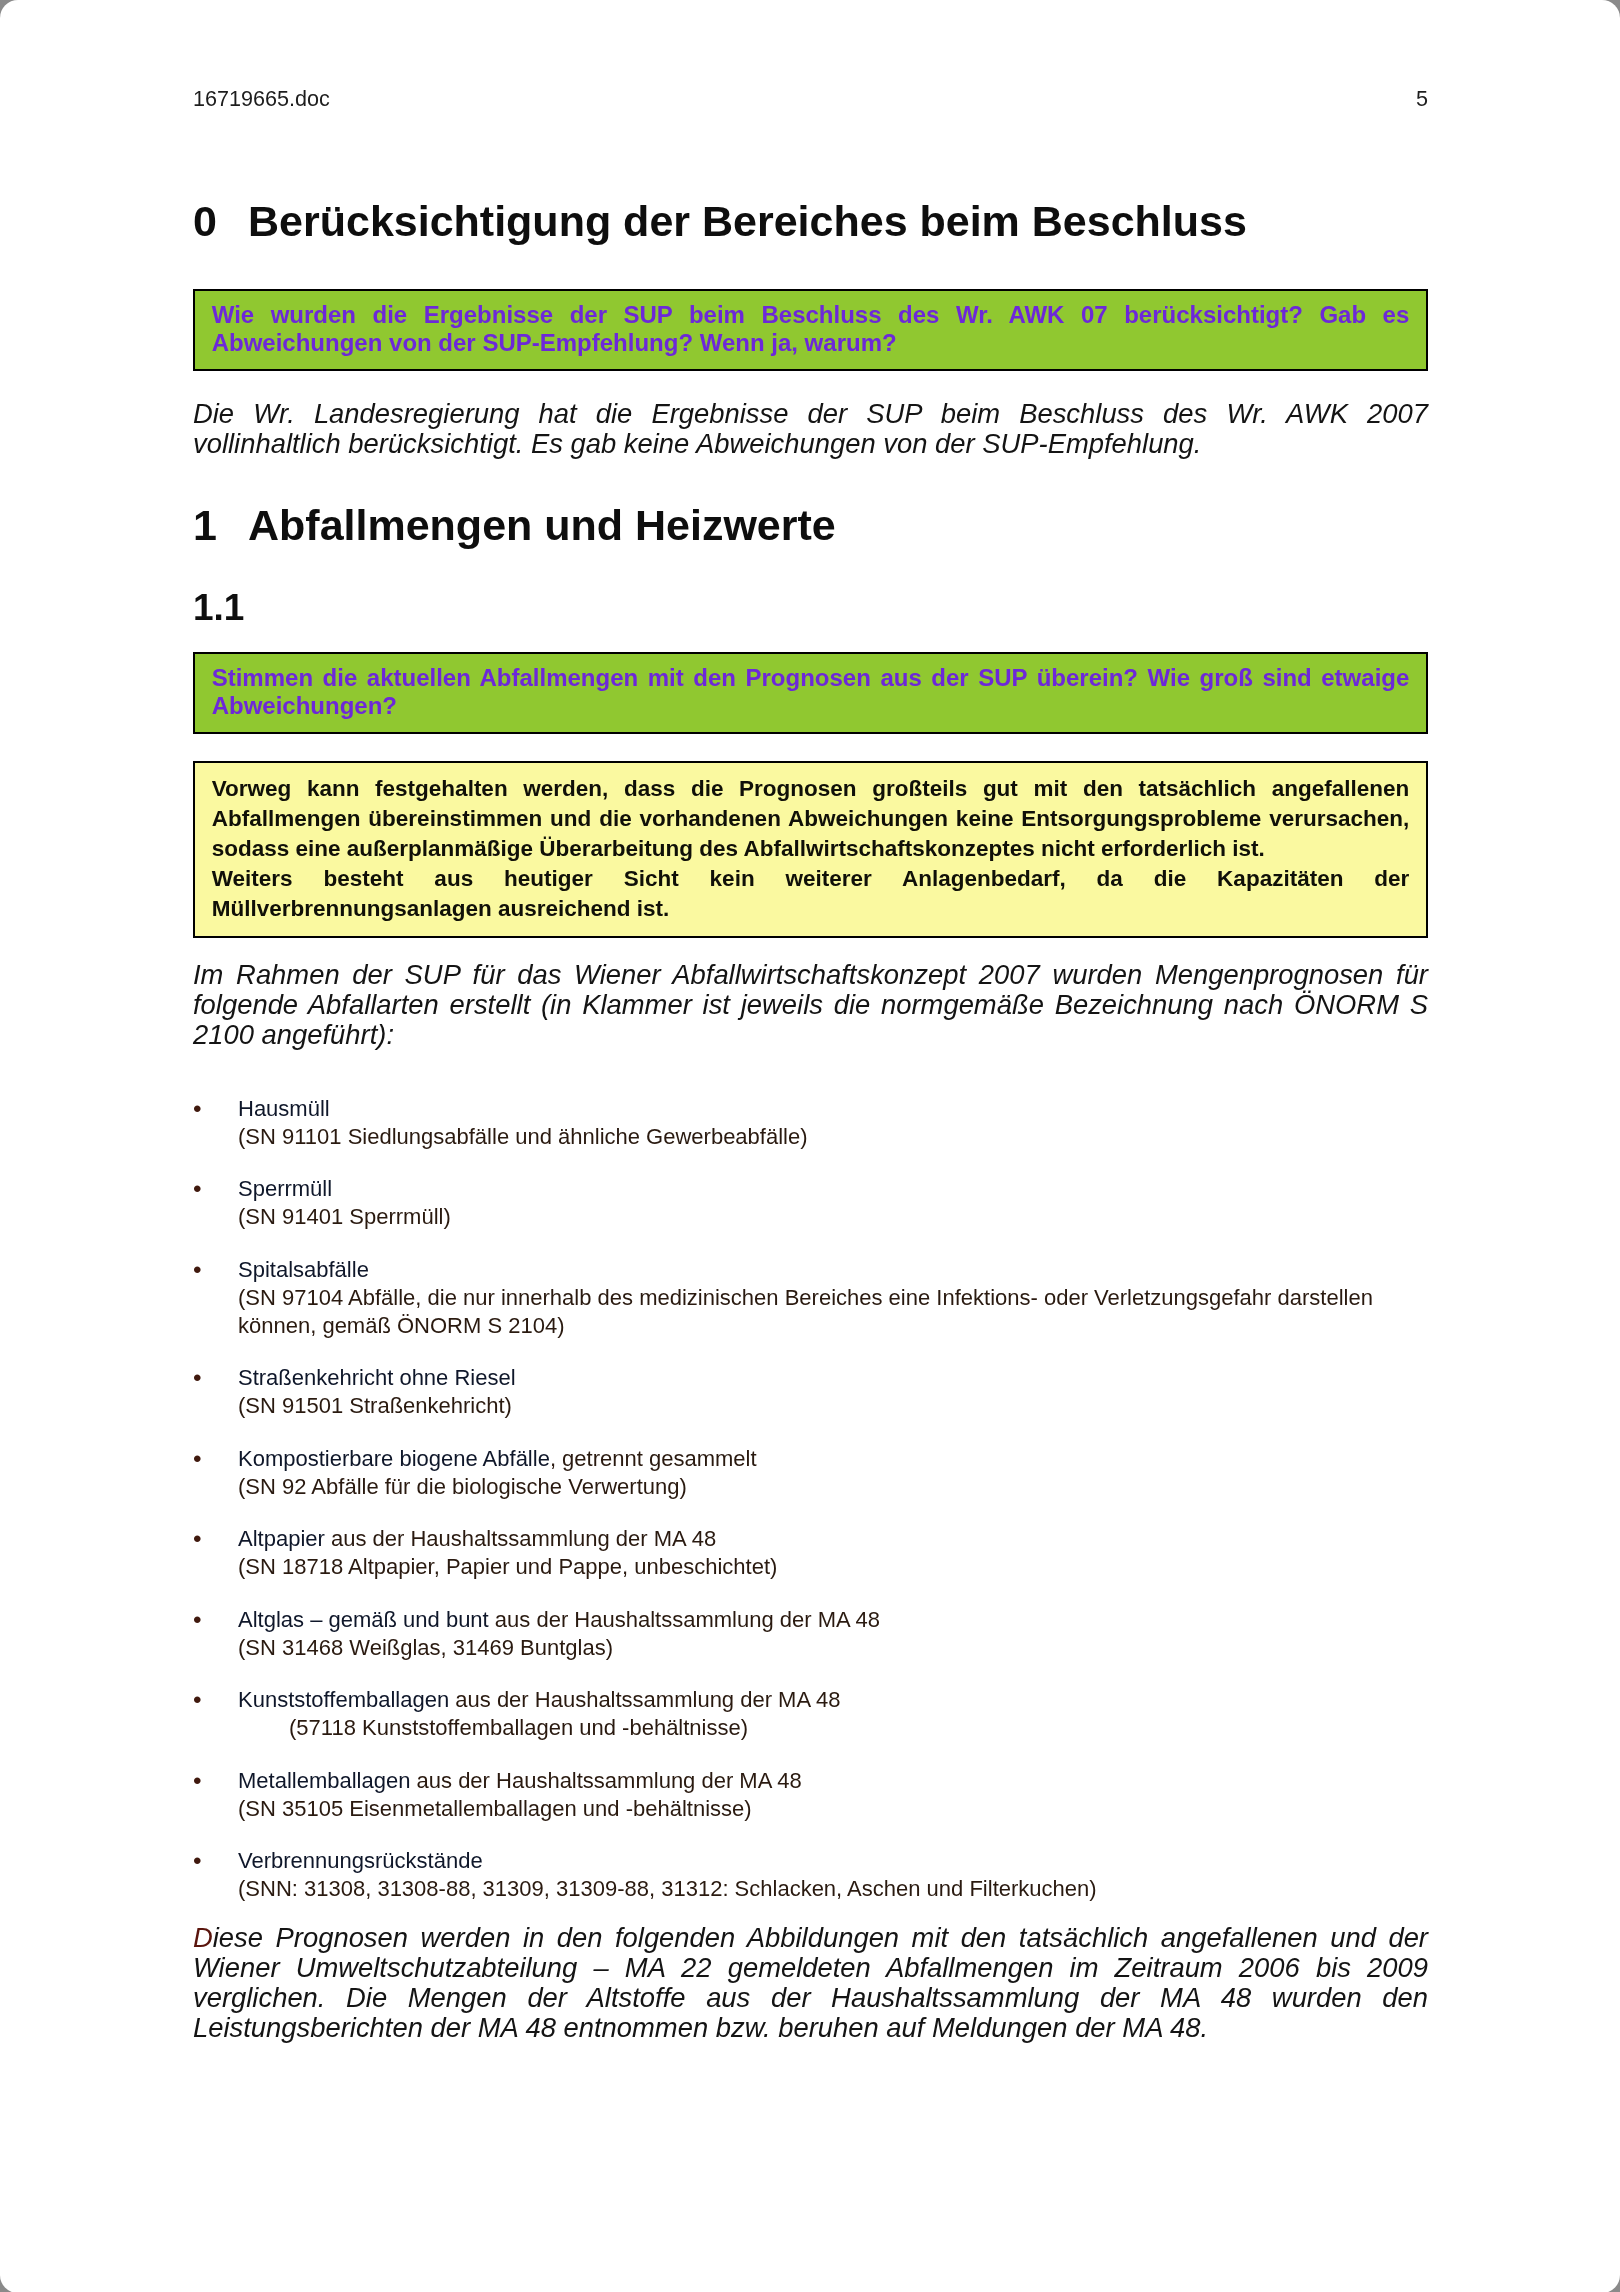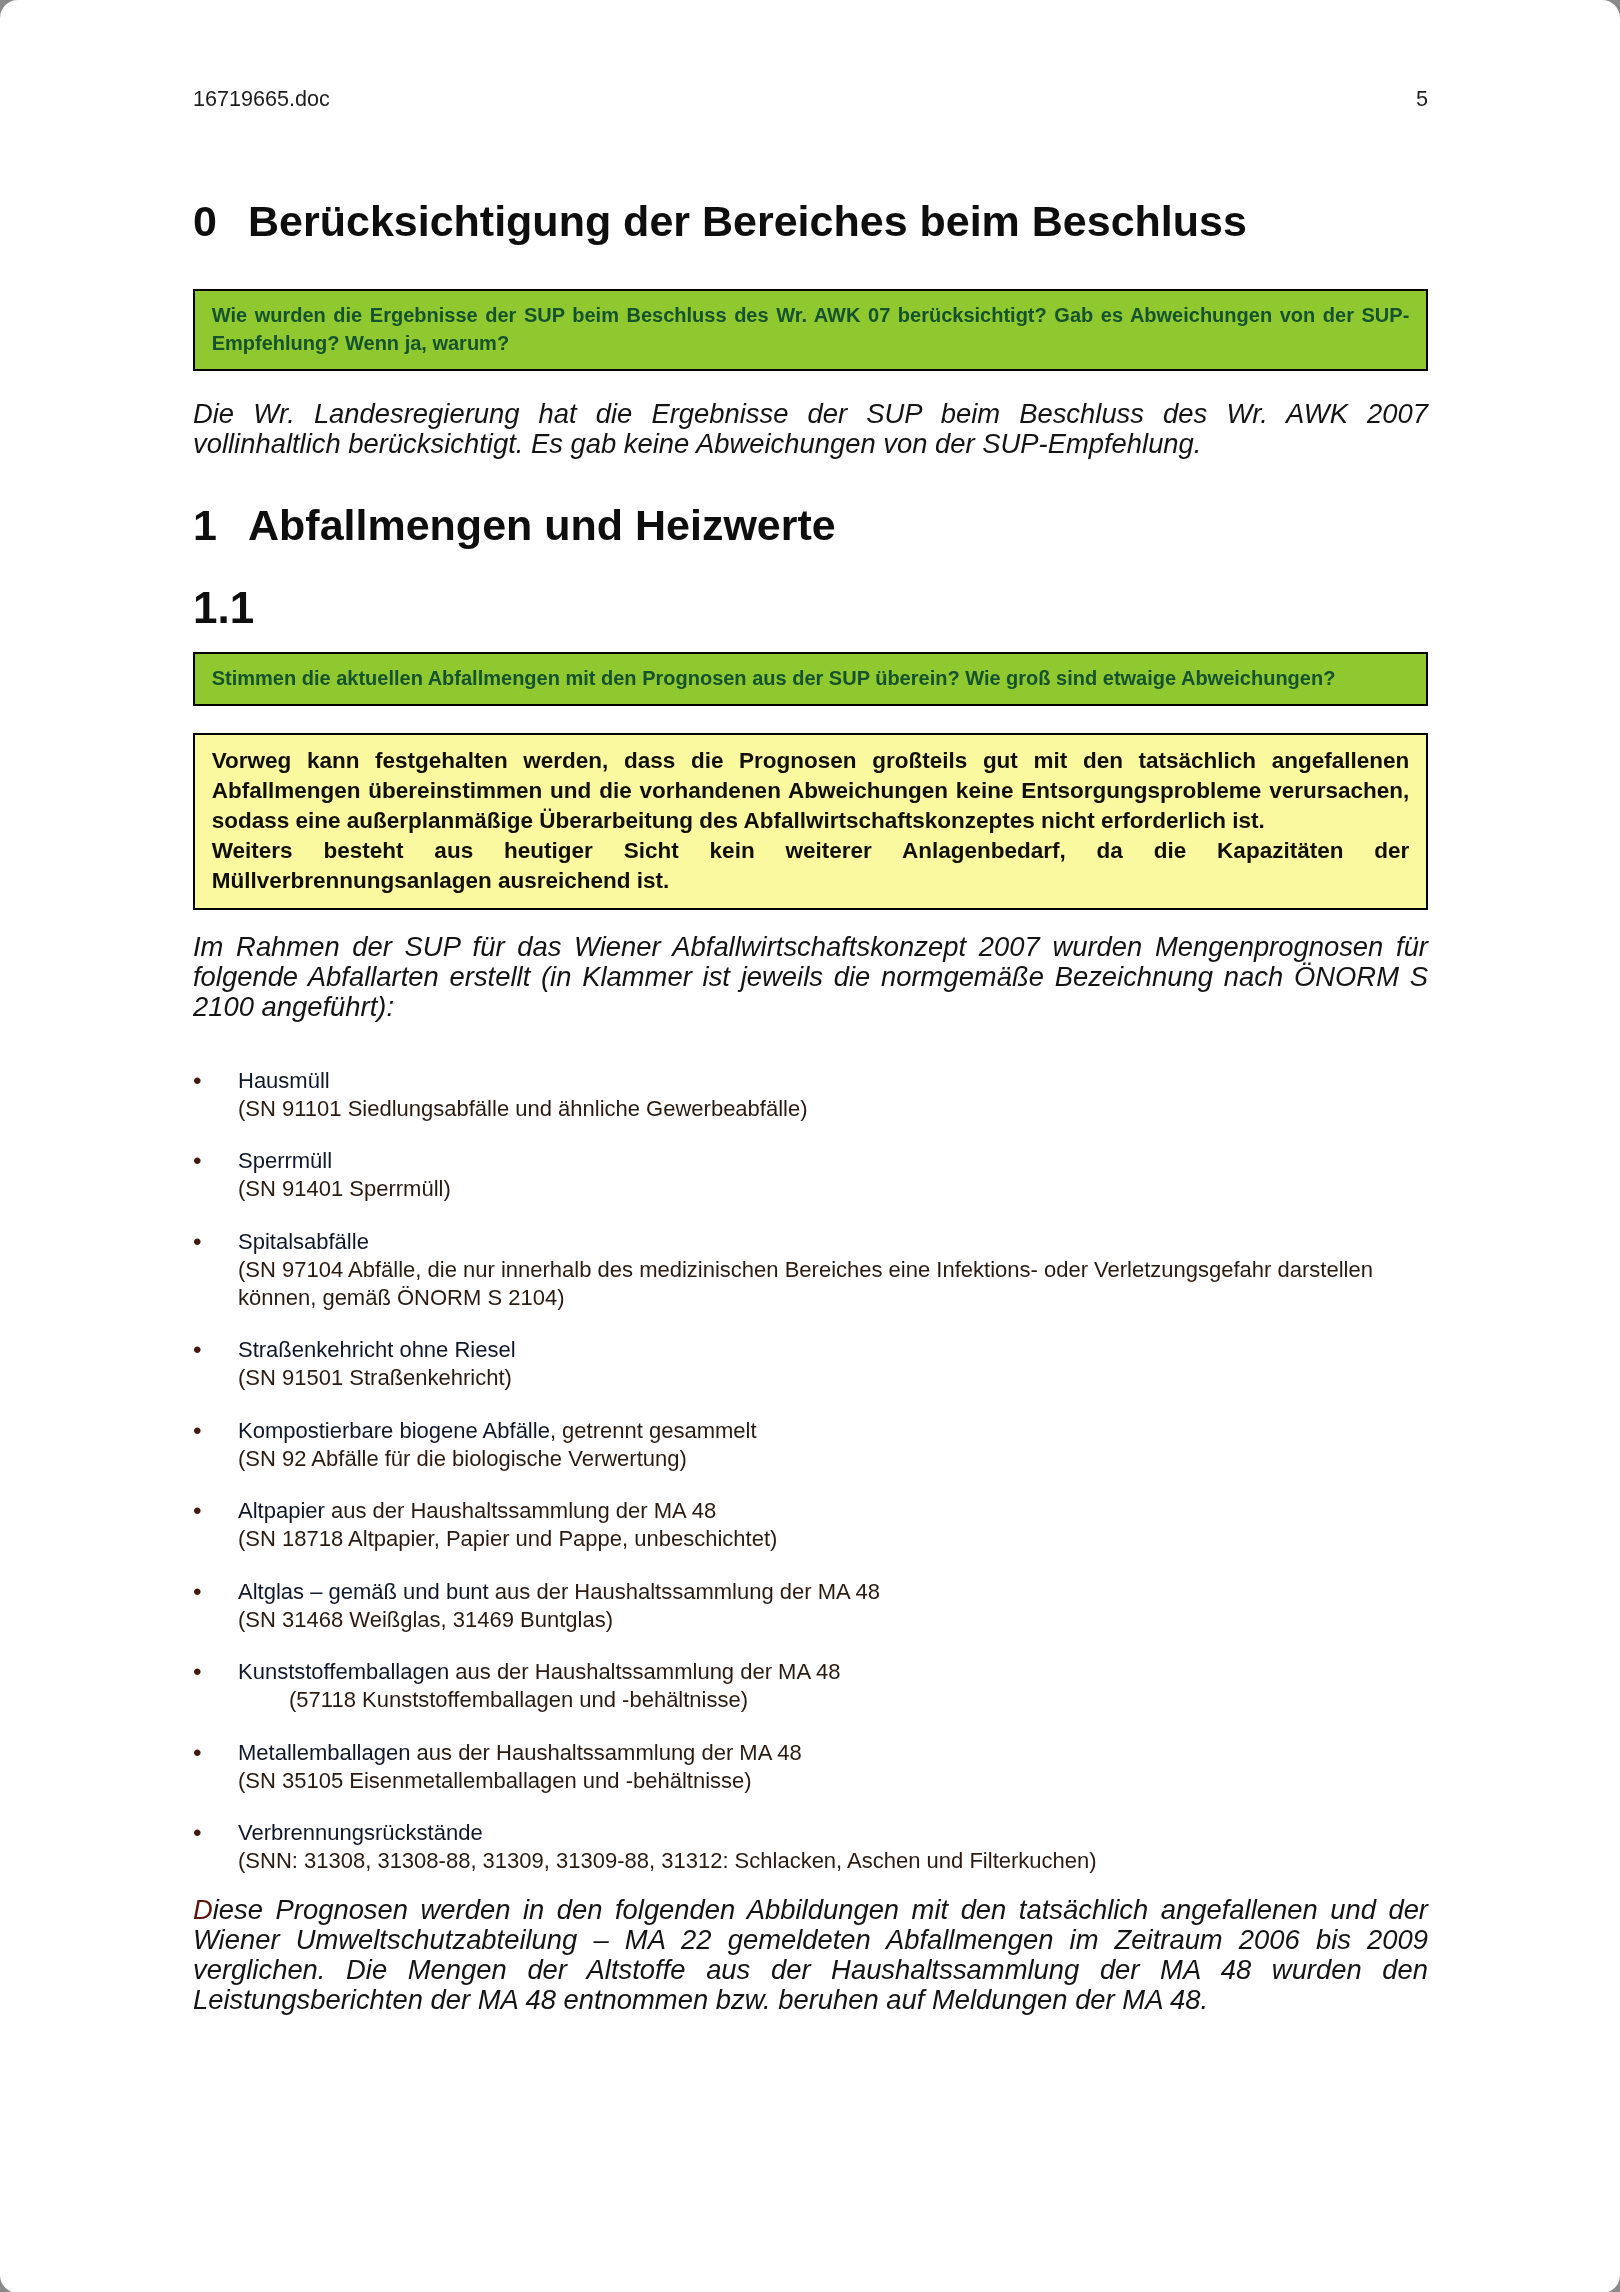--- a/index.html
+++ b/index.html
@@ -27,42 +27,42 @@
   }
 
   
   .h1, .h2 {
     display: flex;
     margin: 0;
     font-weight: bold;
     color: #0e0e0e;
   }
   .h1 { font-size: 43px; line-height: 47px; }
-  .h2 { font-size: 44px; line-height: 43px; }
+  .h2 { font-size: 37px; line-height: 43px; }
   .h1 .hnum { flex: none; width: 55px; }
   .h2 .hnum { flex: none; width: 98px; }
   .h1-first  { margin-top: 86px; }
   .h1-second { margin-top: 43px; }
   .h2-sub    { margin-top: 37px; }
 
   
   .qbox {
     background: var(--question-box-bg, #90C830);
     border: 2.9px solid var(--box-border, #000);
     padding: 10.8px 16.7px 11.8px 16.7px;
     margin-top: 44px;
   }
   .qbox.second { margin-top: 22.5px; }
   .qbox p {
     margin: 0;
-    font-size: 20px;
+    font-size: 24px;
     line-height: 28px;
     font-weight: bold;
     text-align: justify;
-    color: #14532d;
+    color: #6d28d9;
   }
 
   
   .abox {
     background: var(--answer-box-bg, #FAF9A0);
     border: 2.9px solid var(--box-border, #000);
     padding: 11.8px 16.7px;
     margin-top: 26.5px;
   }
   .abox p {

